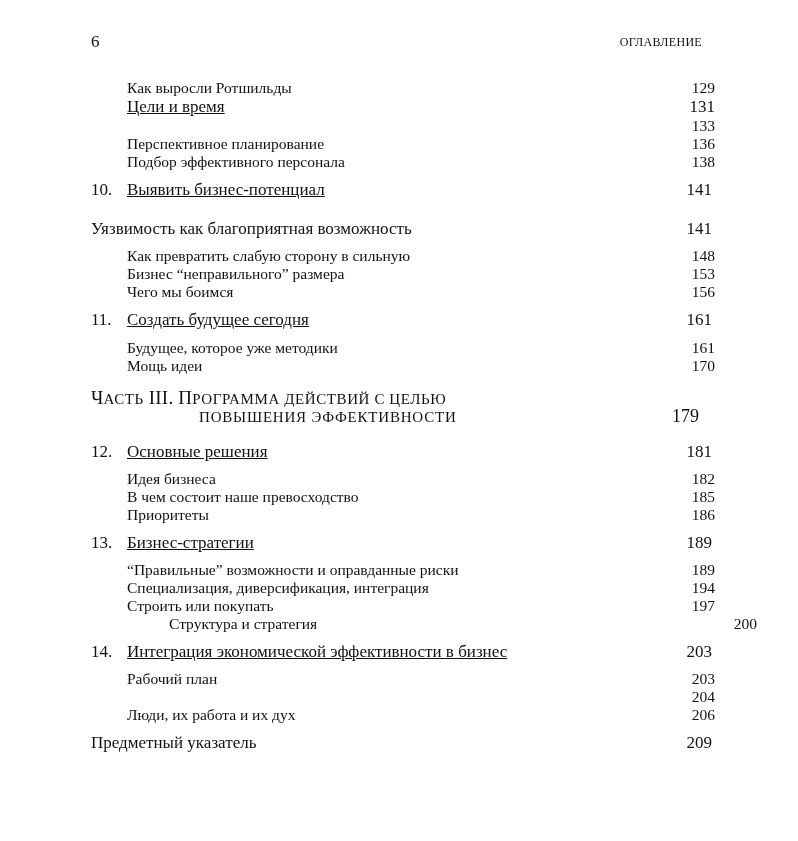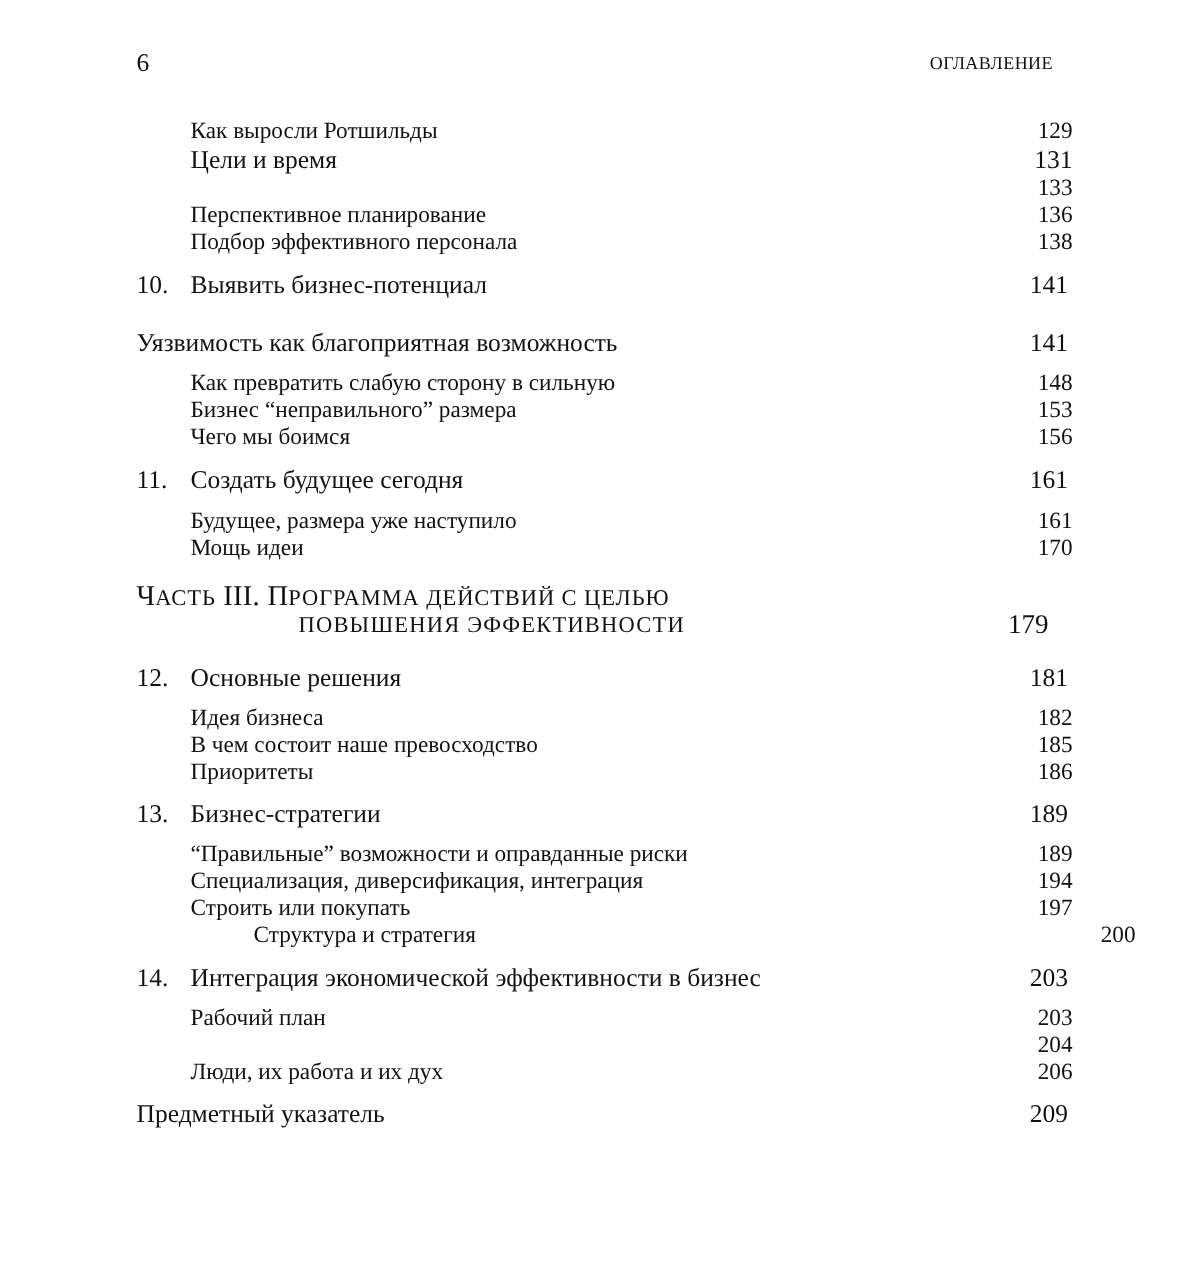--- a/index.html
+++ b/index.html
@@ -21,21 +21,21 @@
       position: absolute; left: 0; width: 798px; height: 20px;
       line-height: 20px; white-space: nowrap; padding-left: 13px;
     }
     .row .num { position: absolute; left: 91px; }
     .row .label { position: absolute; }
     .row .page { position: absolute; }
     .sub { font-size: 15.5px; }
     .sub .label { left: 127px; }
     .sub .page { right: 96px; }
     .chap { font-size: 17px; }
-    .chap .label { left: 127px; }
+    .chap .label { left: 127px; text-decoration: underline; }
     .chap .page { right: 99px; }
     .top { font-size: 17px; }
     .top .label { left: 91px; }
     .top .page { right: 99px; }
     .part-line1 {
       position: absolute; left: 91px; top: 387px; font-size: 19px;
       white-space: nowrap; letter-spacing: 0.2px;
     }
     .part-line2 {
       position: absolute; left: 199px; top: 409px; font-size: 15px;
@@ -99,21 +99,21 @@
       <span class="page">156</span>
     </div>
 
     <div class="row chap" style="top:310px;">
       <span class="num">11.</span>
       <span class="label">Создать будущее сегодня</span>
       <span class="page">161</span>
     </div>
 
     <div class="row sub" style="top:338px;">
-      <span class="label">Будущее, размера уже наступило</span>
+      <span class="label">Будущее, которое уже методики</span>
       <span class="page">161</span>
     </div>
     <div class="row sub" style="top:356px;">
       <span class="label">Мощь идеи</span>
       <span class="page">170</span>
     </div>
 
     <div class="part-line1">
       <span>Ч</span><span class="sc">асть</span>
       <span>III.</span>

